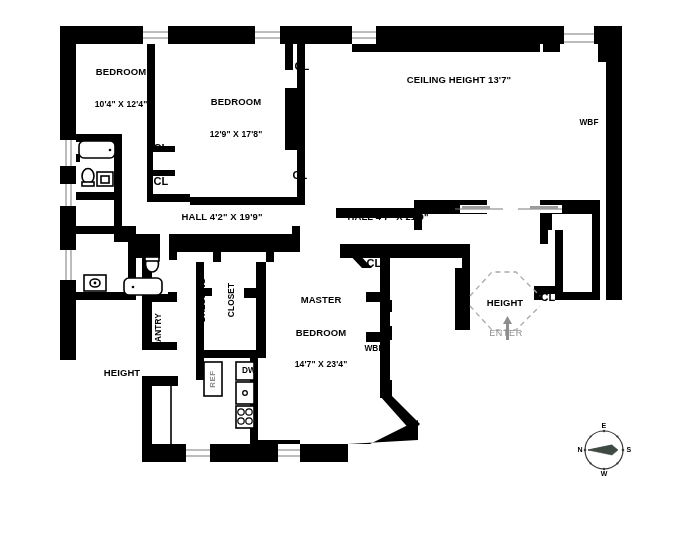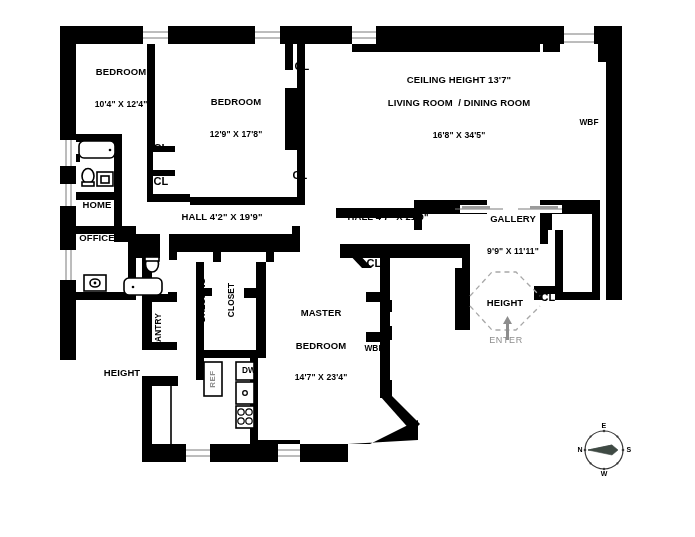--- a/index.html
+++ b/index.html
@@ -392,51 +392,39 @@
     <span class="stack lbl-dim">10'4" X 12'4"</span>
   </div>
 
   <div class="lbl lbl-room ctr" style="left:236px; top:118px;">
     <span class="stack">BEDROOM</span>
     <span class="stack lbl-dim">12'9" X 17'8"</span>
   </div>
 
   <div class="lbl lbl-room ctr" style="left:459px; top:80px;">CEILING HEIGHT 13'7"</div>
 
-  <div class="lbl lbl-room ctr" style="left:459px; top:119px;">
-    <span class="stack">LIVING ROOM  / DINING ROOM</span>
-    <span class="stack lbl-dim">16'8" X 34'5"</span>
-  </div>
-
-  <div class="lbl lbl-room ctr" style="left:97px; top:222px;">
-    <span class="stack">HOME</span>
-    <span class="stack">OFFICE</span>
-  </div>
+
 
   <div class="lbl lbl-room ctr" style="left:222px; top:217px;">HALL 4'2" X 19'9"</div>
 
   <div class="lbl lbl-room ctr" style="left:388px; top:217px;">HALL 4'7" X 21'9"</div>
 
-  <div class="lbl lbl-room ctr" style="left:513px; top:235px;">
-    <span class="stack">GALLERY</span>
-    <span class="stack lbl-dim">9'9" X 11'11"</span>
-  </div>
 
 
   <div class="lbl lbl-room ctr" style="left:505px; top:303px;">HEIGHT</div>
 
-  <div class="lbl lbl-enter ctr" style="left:506px; top:340px;">ENTER</div>
+  <div class="lbl lbl-enter ctr" style="left:506px; top:333px;">ENTER</div>
 
   <div class="lbl lbl-small rot-90" style="left:231px; top:300px; position:absolute;">
     <span class="stack">DRESSING</span>
     <span class="stack">CLOSET</span>
     <span class="stack">6'8" X 11'5"</span>
   </div>
 
-  <div class="lbl lbl-room ctr" style="left:321px; top:346px;">
+  <div class="lbl lbl-room ctr" style="left:321px; top:333px;">
     <span class="stack">MASTER</span>
     <span class="stack">BEDROOM</span>
     <span class="stack lbl-dim">14'7" X 23'4"</span>
   </div>
 
 
   <div class="lbl lbl-small rot-90" style="position:absolute; left:159px; top:330px;">PANTRY</div>
 
   <div class="lbl lbl-room ctr" style="left:122px; top:373px;">HEIGHT</div>
 

